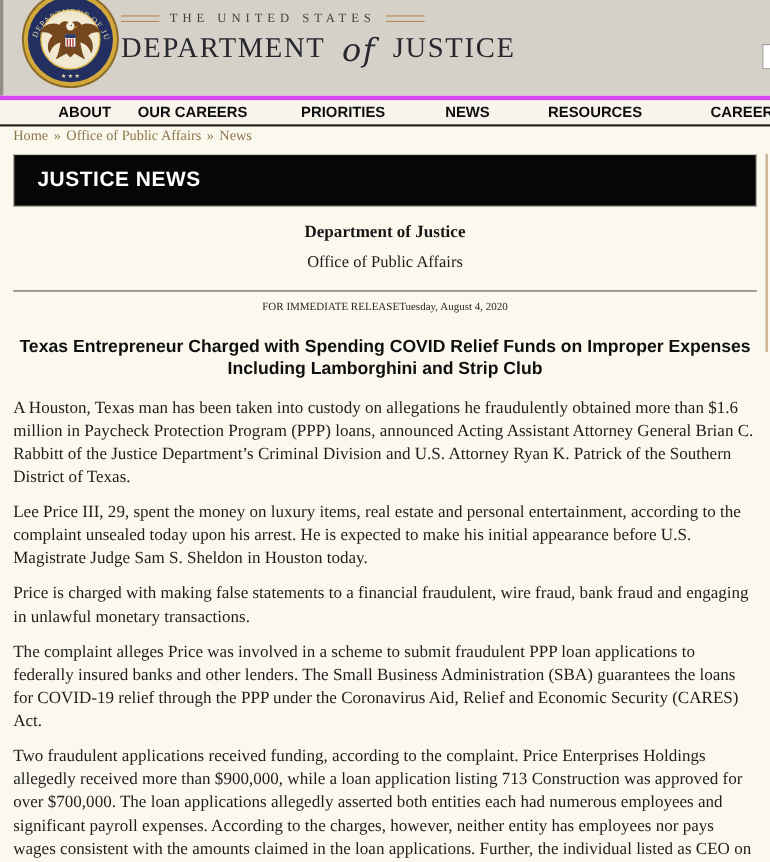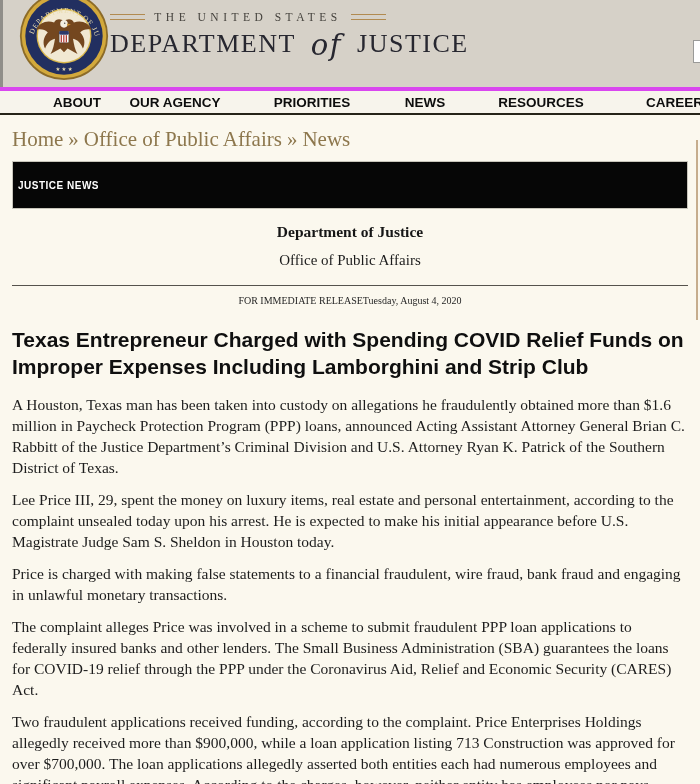--- a/index.html
+++ b/index.html
@@ -20,36 +20,36 @@
   .wm-doj { margin-top:2px; font-size:26px; letter-spacing:1.5px; color:#272730; white-space:nowrap; }
   .wm-of { font-family:"DejaVu Serif", serif; font-style:italic; font-size:29px; position:relative; top:3px; margin:0 15px; }
   .search-partial { position:absolute; left:693px; top:40px; width:30px; height:21px; background:#ffffff; border:1px solid #9a9a98; }
 
   
   .mainnav { position:relative; height:22px; background:#f7f4ec; border-top:4px solid #d946ef; border-bottom:2px solid #262419; }
   .nav-item { position:absolute; top:50%; transform:translate(-50%,-50%); font-family:"Liberation Sans", sans-serif; font-weight:bold; font-size:13.5px; color:#0d0d0d; white-space:nowrap; cursor:pointer; }
 
   
   .content { padding:0 12px; }
-  .breadcrumb { margin-top:12px; font-size:21px; color:#8d774d; }
+  .breadcrumb { margin-top:0; font-size:13px; color:#8d774d; }
   .crumb { cursor:pointer; }
   .crumb-sep { margin:0 5px; }
 
   .banner { margin-top:9px; height:46px; background:#060606; border:1px solid #c8c5bb; display:flex; align-items:center; }
-  .banner-text { color:#ffffff; font-family:"Liberation Sans", sans-serif; font-weight:bold; font-size:10px; letter-spacing:0.5px; padding-left:5px; }
+  .banner-text { color:#ffffff; font-family:"Liberation Sans", sans-serif; font-weight:bold; font-size:19px; letter-spacing:0.5px; padding-left:21px; }
 
   .byline { text-align:center; }
   .byline-dept { margin-top:14px; font-weight:bold; font-size:15.5px; color:#161616; }
   .byline-office { margin-top:11px; font-size:15px; color:#1c1c1c; }
 
   .rule { margin-top:16px; border-top:1px solid #55534d; height:0; }
   .release-row { display:flex; justify-content:center; align-items:baseline; margin-top:9px; font-size:10px; color:#262626; }
 
-  .article-title { margin:21px auto 0; max-width:676px; text-align:left;
-    font-family:"Liberation Sans", sans-serif; font-weight:bold; font-size:21px; line-height:1.28; color:#0f0f0f; }
+  .article-title { margin:21px auto 0; max-width:676px; text-align:center;
+    font-family:"Liberation Sans", sans-serif; font-weight:bold; font-size:16px; line-height:1.28; color:#0f0f0f; }
 
   .article { margin-top:13px; }
   .article p { margin:0 0 11px 0; font-size:15.5px; line-height:21px; color:#1d1d1d; max-width:678px; }
 
   .right-rule { position:absolute; left:696px; top:140px; width:2px; height:180px; background:#c6ad8d; }
 </style>
 </head>
 <body>
 
 <header class="masthead">
@@ -86,21 +86,21 @@
       <span class="wm-rule"></span>
     </div>
     <div class="wm-doj"><span>DEPARTMENT</span><span class="wm-of">of</span><span>JUSTICE</span></div>
   </div>
 
   <div class="search-partial"></div>
 </header>
 
 <nav class="mainnav">
   <span class="nav-item" style="left:77px">ABOUT</span>
-  <span class="nav-item" style="left:175px">OUR AGENCY</span>
+  <span class="nav-item" style="left:175px">OUR CAREERS</span>
   <span class="nav-item" style="left:312px">PRIORITIES</span>
   <span class="nav-item" style="left:425px">NEWS</span>
   <span class="nav-item" style="left:541px">RESOURCES</span>
   <span class="nav-item" style="left:679px">CAREERS</span>
 </nav>
 
 <main class="content">
 
   <div class="breadcrumb">
     <span class="crumb">Home</span><span class="crumb-sep">»</span><span class="crumb">Office of Public Affairs</span><span class="crumb-sep">»</span><span class="crumb">News</span>

